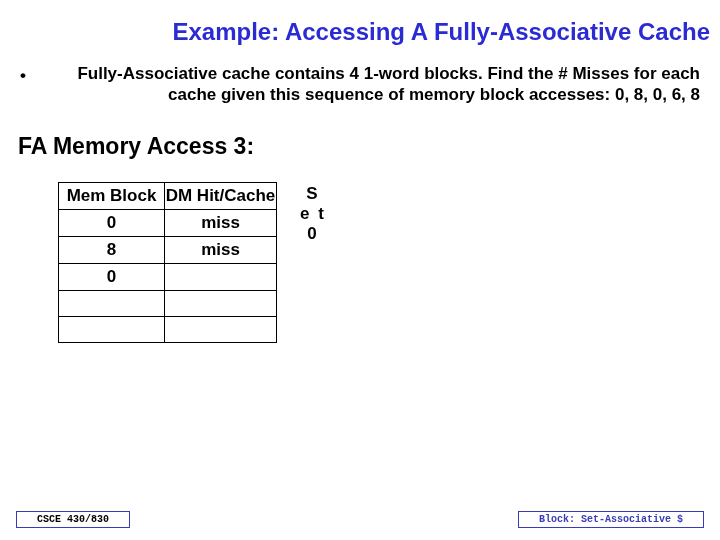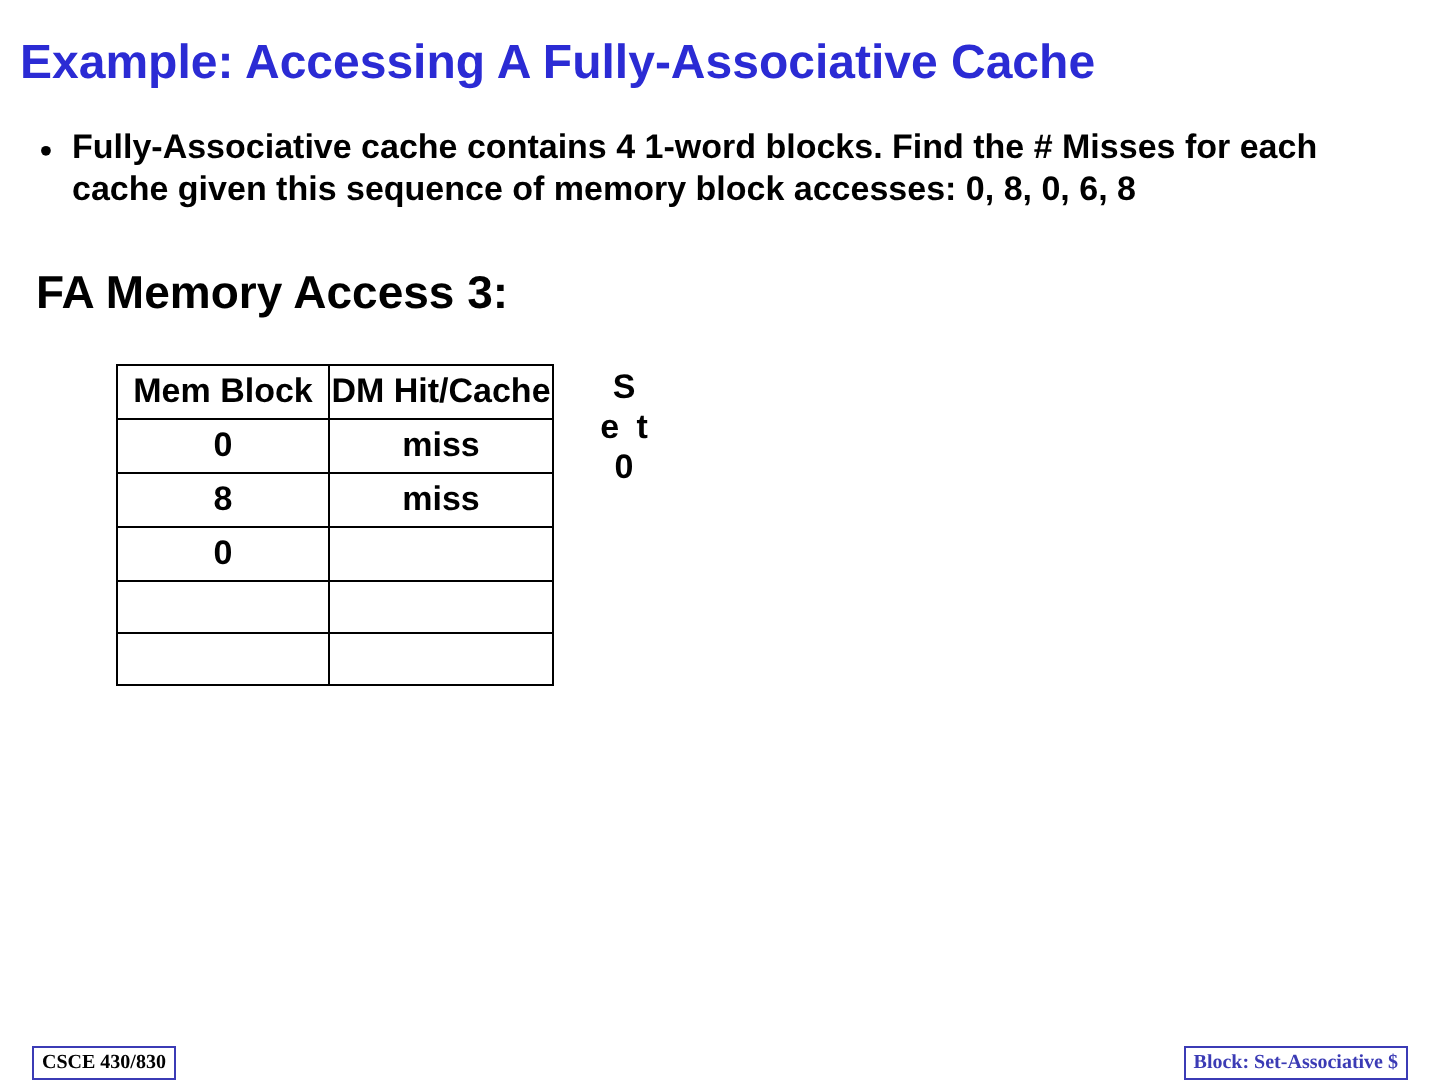--- a/index.html
+++ b/index.html
@@ -6,41 +6,41 @@
   body {
     margin: 0;
     width: 720px;
     height: 540px;
     background: #fff;
     font-family: Arial, Helvetica, sans-serif;
     position: relative;
     color: #000;
   }
   .title {
-    text-align: left;
+    text-align: right;
     color: #2b2bd4;
     font-size: 24px;
     font-weight: bold;
     padding: 18px 10px 8px 10px;
   }
   .bullet-block {
     padding: 10px 20px 0 20px;
   }
   .bullet-row {
     display: flex;
     align-items: flex-start;
     font-size: 17px;
     font-weight: bold;
   }
   .bullet-dot {
     width: 16px;
     flex: 0 0 16px;
     padding-top: 2px;
   }
-  .bullet-text { line-height: 1.22; }
+  .bullet-text { line-height: 1.22; text-align: right; }
   .access-label {
     font-size: 23px;
     font-weight: bold;
     padding: 28px 0 0 18px;
   }
   .tables-row {
     display: flex;
     align-items: flex-start;
     padding: 22px 0 0 58px;
     gap: 18px;
@@ -81,26 +81,26 @@
   .cache-table td {
     border: 1px solid #000;
     width: 62px;
     height: 50px;
     text-align: center;
     vertical-align: middle;
     line-height: 1.15;
   }
   .footer-left, .footer-right {
     position: absolute;
-    bottom: 0;
+    bottom: 12px;
     font-size: 10px;
-    font-family: Liberation Serif, serif;
+    font-family: Liberation Mono, monospace;
     font-weight: bold;
     border: 1px solid #3b3bb5;
-    padding: 2px 4px;
+    padding: 2px 20px;
   }
   .footer-left {
     left: 16px;
     color: #000;
   }
   .footer-right {
     right: 16px;
     color: #3b3bb5;
   }
 </style>

